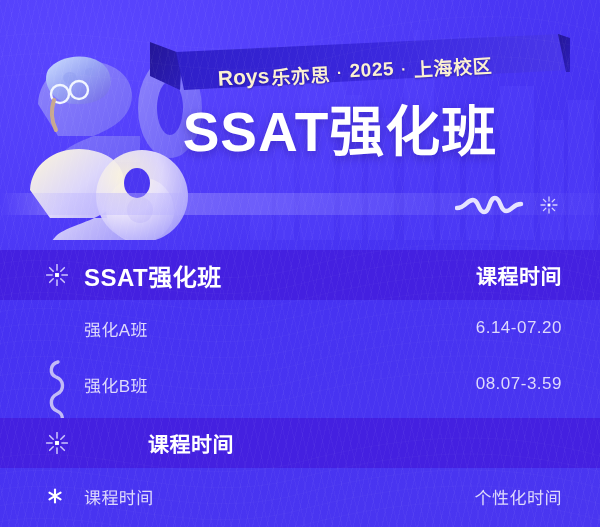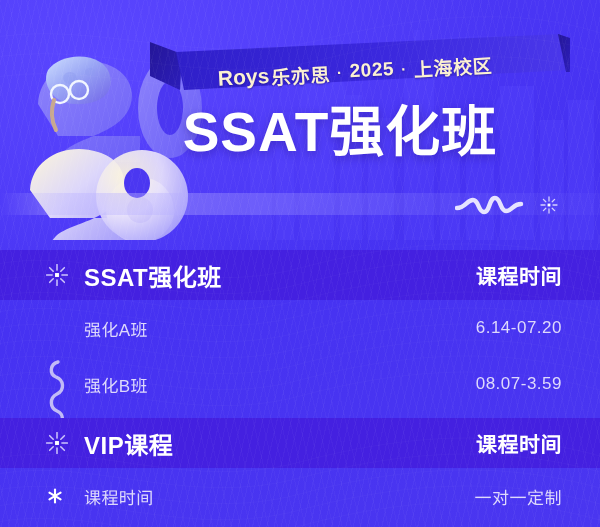--- a/index.html
+++ b/index.html
@@ -301,43 +301,40 @@
             <path d="M0.5 9 L5 9"></path>
               <path d="M13 9 L17.5 9"></path>
             <path d="M3 3 L5.9 5.9"></path>
               <path d="M12.1 12.1 L15 15"></path>
             <path d="M15 3 L12.1 5.9"></path>
               <path d="M5.9 12.1 L3 15"></path>
           </g>
           <rect x="7.4" y="7.4" width="3.2" height="3.2" fill="#ffffff"></rect>
         </svg>
       </div>
-      <div class="label-cell">
-        <span class="head-label">VIP课程</span>
-      </div>
       <div class="time-cell">
         <span class="head-time">课程时间</span>
       </div>
     </div>
 
     <div class="row row-body">
       <div class="icon-cell">
         <svg width="18" height="18" viewBox="0 0 18 18">
           <g stroke="#ffffff" stroke-width="2.1" stroke-linecap="round">
             <path d="M9 2.5 L9 15.5"></path>
             <path d="M3.4 5.7 L14.6 12.3"></path>
             <path d="M14.6 5.7 L3.4 12.3"></path>
           </g>
         </svg>
       </div>
       <div class="label-cell">
         <span class="body-label">课程时间</span>
       </div>
       <div class="time-cell">
-        <span class="body-time">一对一定制</span>
+        <span class="body-time">个性化时间</span>
       </div>
     </div>
   </div>
 
   <div class="texture"></div>
   <svg class="texture2" viewBox="0 0 600 527" preserveAspectRatio="none">
     <g fill="none" stroke="#ffffff" stroke-width="0.7" opacity=".07">
       <path d="M-20 268 C 80 240, 180 300, 300 268 S 520 236, 620 268"></path>
       <path d="M-20 284 C 80 256, 180 316, 300 284 S 520 252, 620 284"></path>
       <path d="M-20 300 C 80 272, 180 332, 300 300 S 520 268, 620 300"></path>

